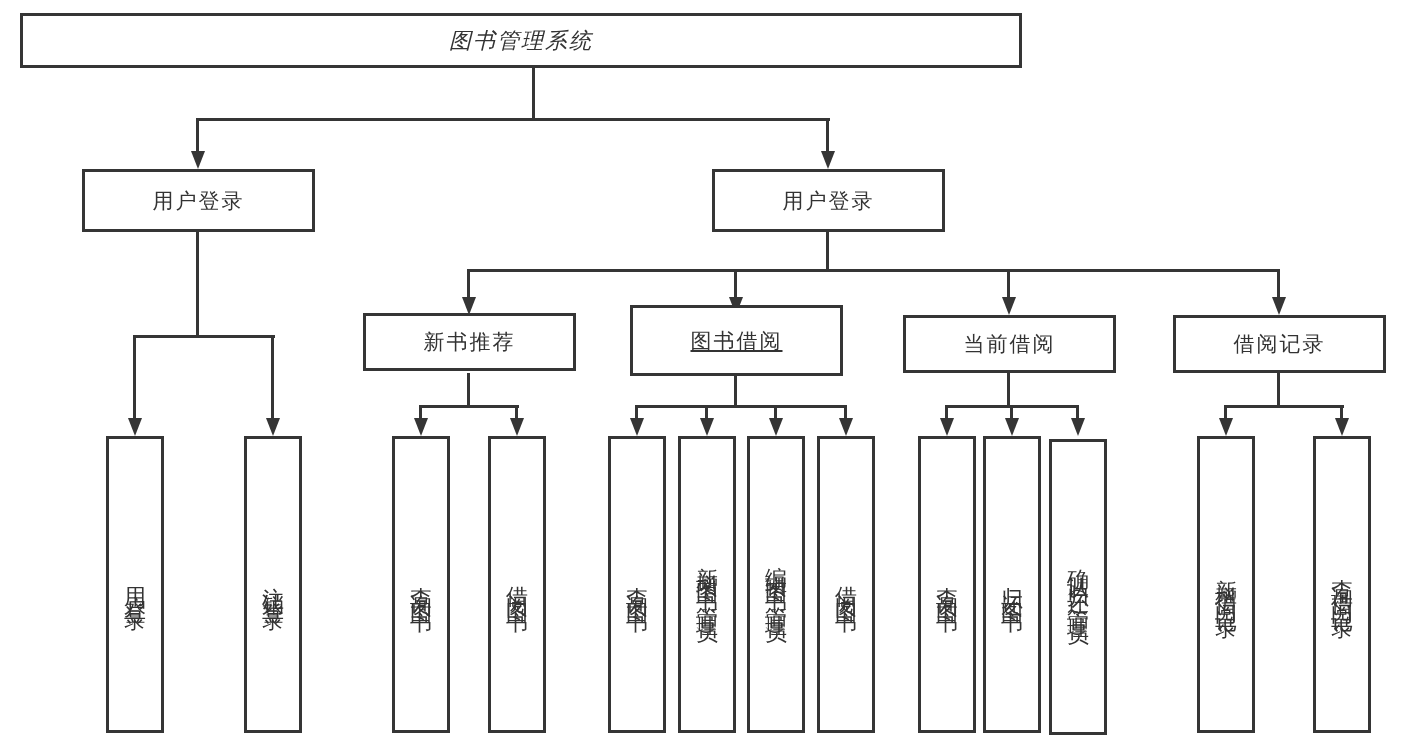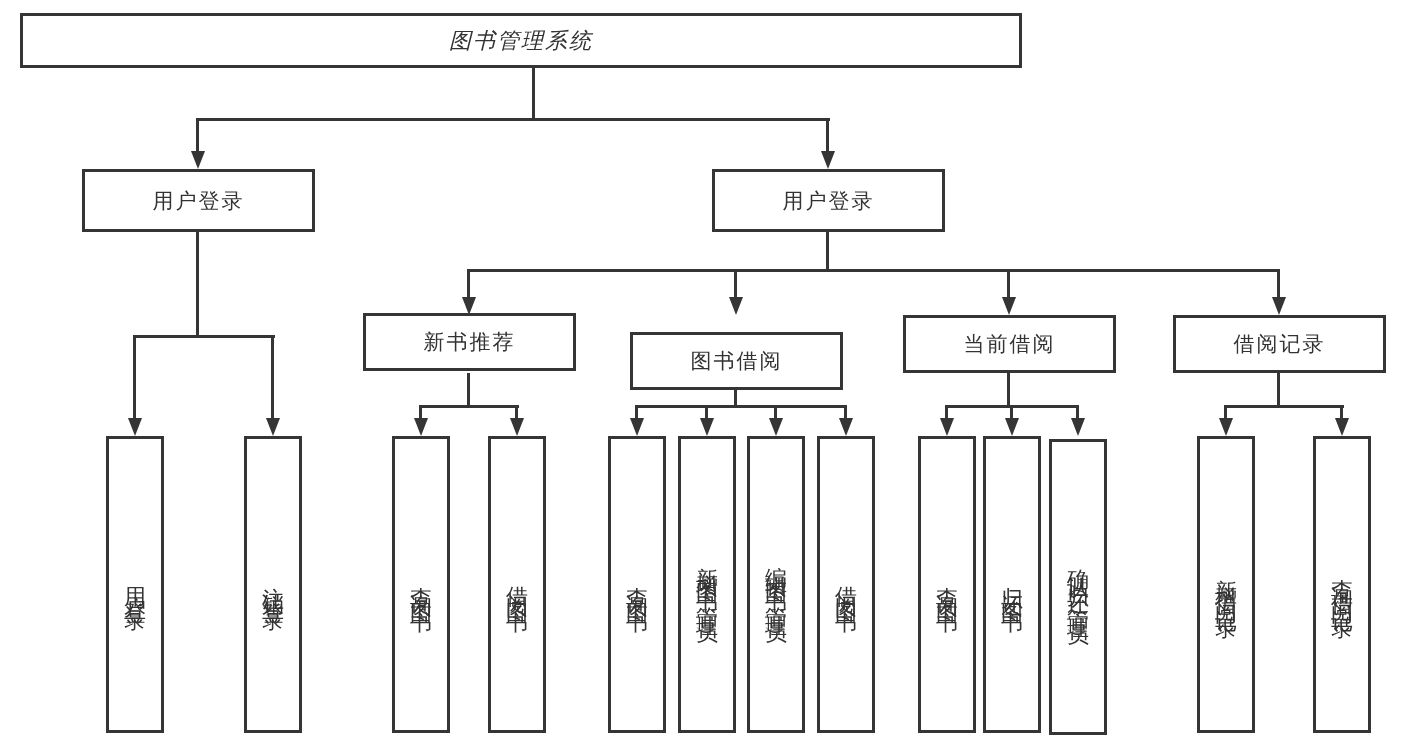--- a/index.html
+++ b/index.html
@@ -106,21 +106,21 @@
   <div class="node" style="left:82px;top:169px;width:233px;height:63px;">
     <span>用户登录</span>
   </div>
   <div class="node" style="left:712px;top:169px;width:233px;height:63px;">
     <span>用户登录</span>
   </div>
 
   <div class="node" style="left:363px;top:313px;width:213px;height:58px;">
     <span>新书推荐</span>
   </div>
-  <div class="node" style="left:630px;top:332px;width:213px;height:58px;">
+  <div class="node" style="left:630px;top:305px;width:213px;height:71px;text-decoration:underline;">
     <span>图书借阅</span>
   </div>
   <div class="node" style="left:903px;top:315px;width:213px;height:58px;">
     <span>当前借阅</span>
   </div>
   <div class="node" style="left:1173px;top:315px;width:213px;height:58px;">
     <span>借阅记录</span>
   </div>
 
   <div class="node leaf" style="left:106px;top:436px;width:58px;height:297px;">

